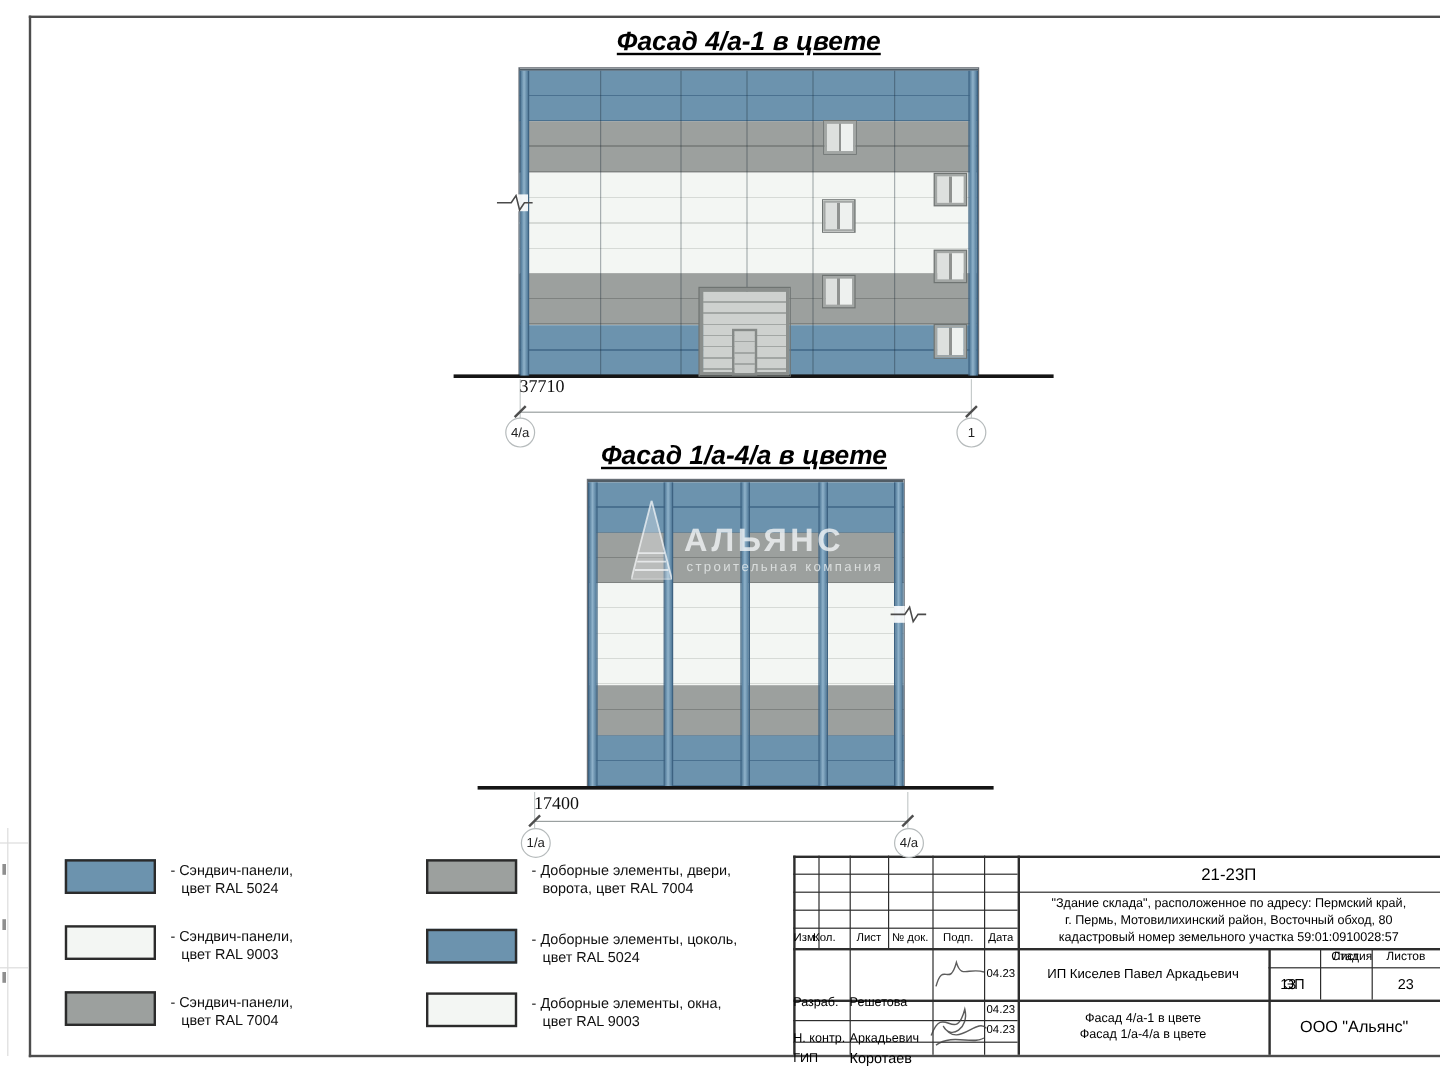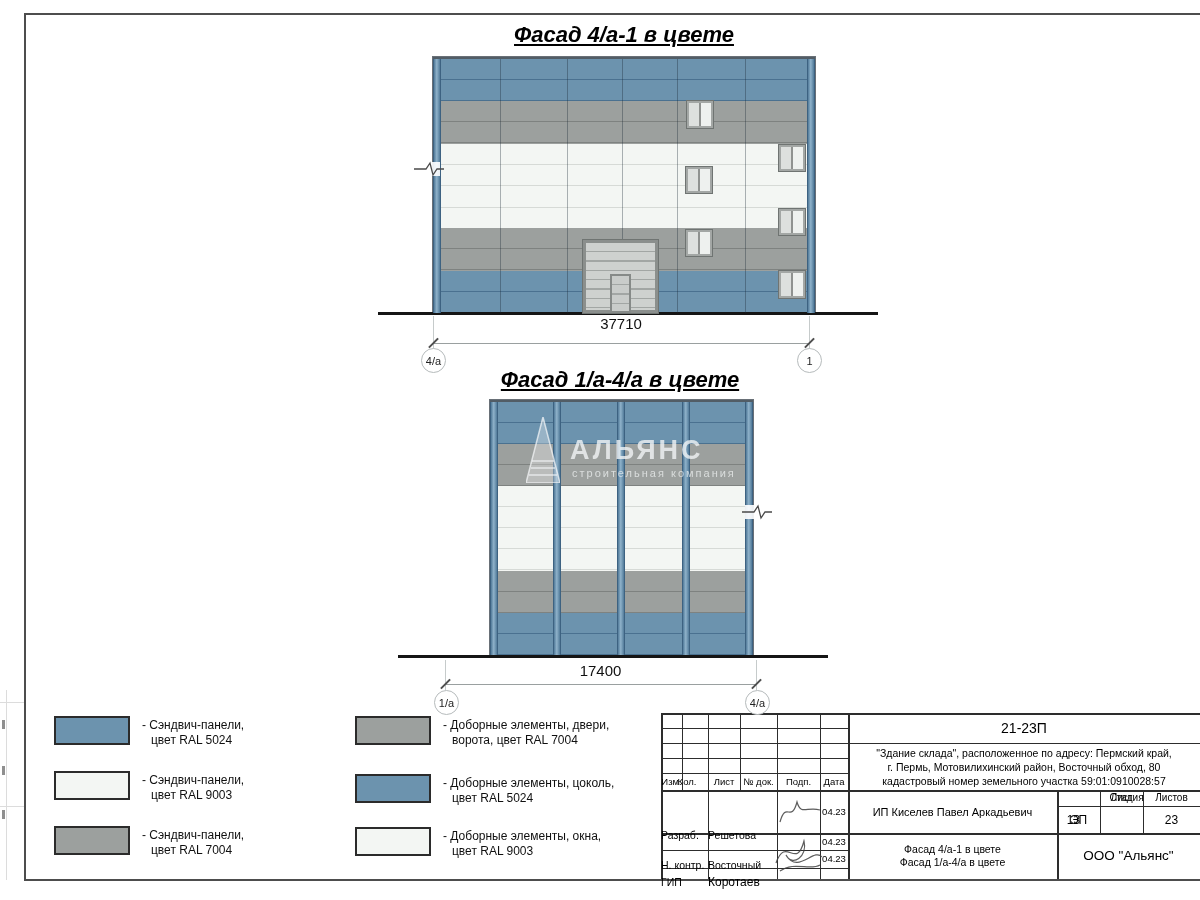--- a/index.html
+++ b/index.html
@@ -37,21 +37,21 @@
   .wm-title{font-size:27px;font-weight:bold;letter-spacing:3px;color:rgba(243,246,247,.78);}
   .wm-sub{font-size:11px;letter-spacing:2px;color:rgba(243,246,247,.70);}
 
   
   .f-title{position:absolute;font-size:22px;font-weight:bold;font-style:italic;
     text-decoration:underline;text-align:center;color:#000;white-space:nowrap;}
   .groundline{position:absolute;height:3px;background:#151515;}
   .extline{position:absolute;width:1px;background:#c6cbcb;}
   .dimline{position:absolute;height:1px;background:#9aa0a0;}
   .tick{position:absolute;width:13px;height:2px;background:#4e4e4e;transform:rotate(-45deg);}
-  .dimtext{position:absolute;text-align:center;font-size:15px;color:#101010;}
+  .dimtext{position:absolute;font-size:15px;color:#101010;font-family:Liberation Serif, serif;}
   .axis{position:absolute;width:23px;height:23px;border:1px solid #b6bbbc;border-radius:50%;
     background:#fff;display:flex;align-items:center;justify-content:center;font-size:11px;color:#222;z-index:2;}
   .brk{position:absolute;z-index:8;}
 
   
   .sw{position:absolute;width:76px;height:29px;box-sizing:border-box;border:2px solid #2b2b2b;}
   .sw-blue{background:var(--ral5024);} .sw-white{background:var(--ral9003);} .sw-gray{background:var(--ral7004);}
   .leg-text{position:absolute;font-size:12px;line-height:15px;color:#101010;white-space:nowrap;}
   .leg-text .l2{padding-left:9px;}
 
@@ -234,21 +234,21 @@
   <div class="cell" style="left:674px;top:773px;width:26px;height:17px;font-size:9.5px;">Кол.</div>
   <div class="cell" style="left:708px;top:773px;width:32px;height:17px;font-size:9.5px;">Лист</div>
   <div class="cell" style="left:740px;top:773px;width:37px;height:17px;font-size:9.5px;">№ док.</div>
   <div class="cell" style="left:777px;top:773px;width:43px;height:17px;font-size:9.5px;">Подп.</div>
   <div class="cell" style="left:820px;top:773px;width:28px;height:17px;font-size:9.5px;">Дата</div>
 
   <div class="cell left" style="left:661px;top:790px;width:47px;height:43px;font-size:10.5px;">Разраб.</div>
   <div class="cell left" style="left:708px;top:790px;width:69px;height:43px;font-size:10.5px;">Решетова</div>
   <div class="cell" style="left:820px;top:790px;width:28px;height:43px;font-size:9.5px;">04.23</div>
   <div class="cell left" style="left:661px;top:833px;width:47px;height:17px;font-size:10.5px;">Н. контр.</div>
-  <div class="cell left" style="left:708px;top:833px;width:69px;height:17px;font-size:10.5px;">Восточный</div>
+  <div class="cell left" style="left:708px;top:833px;width:69px;height:17px;font-size:10.5px;">Аркадьевич</div>
   <div class="cell" style="left:820px;top:833px;width:28px;height:17px;font-size:9.5px;">04.23</div>
   <div class="cell left" style="left:661px;top:850px;width:47px;height:18px;font-size:10.5px;">ГИП</div>
   <div class="cell left" style="left:708px;top:850px;width:63px;height:18px;font-size:12px;text-align:center;">Коротаев</div>
   <div class="cell" style="left:820px;top:850px;width:28px;height:18px;font-size:9.5px;">04.23</div>
 
   <svg class="sig" style="left:776px;top:794px;" width="50" height="38" viewBox="0 0 50 38">
     <path d="M4 28 C10 6, 15 30, 21 8 C25 22, 31 12, 44 16" fill="none" stroke="#3f3f3f" stroke-width="1.2" opacity="0.85"></path>
   </svg>
   <svg class="sig" style="left:770px;top:831px;" width="58" height="46" viewBox="0 0 58 46">
     <path d="M6 32 C16 4, 26 40, 34 10 C38 26, 22 36, 16 24 C28 44, 44 16, 52 26 M10 40 C24 30, 40 40, 50 34" fill="none" stroke="#3f3f3f" stroke-width="1.2" opacity="0.85"></path>

